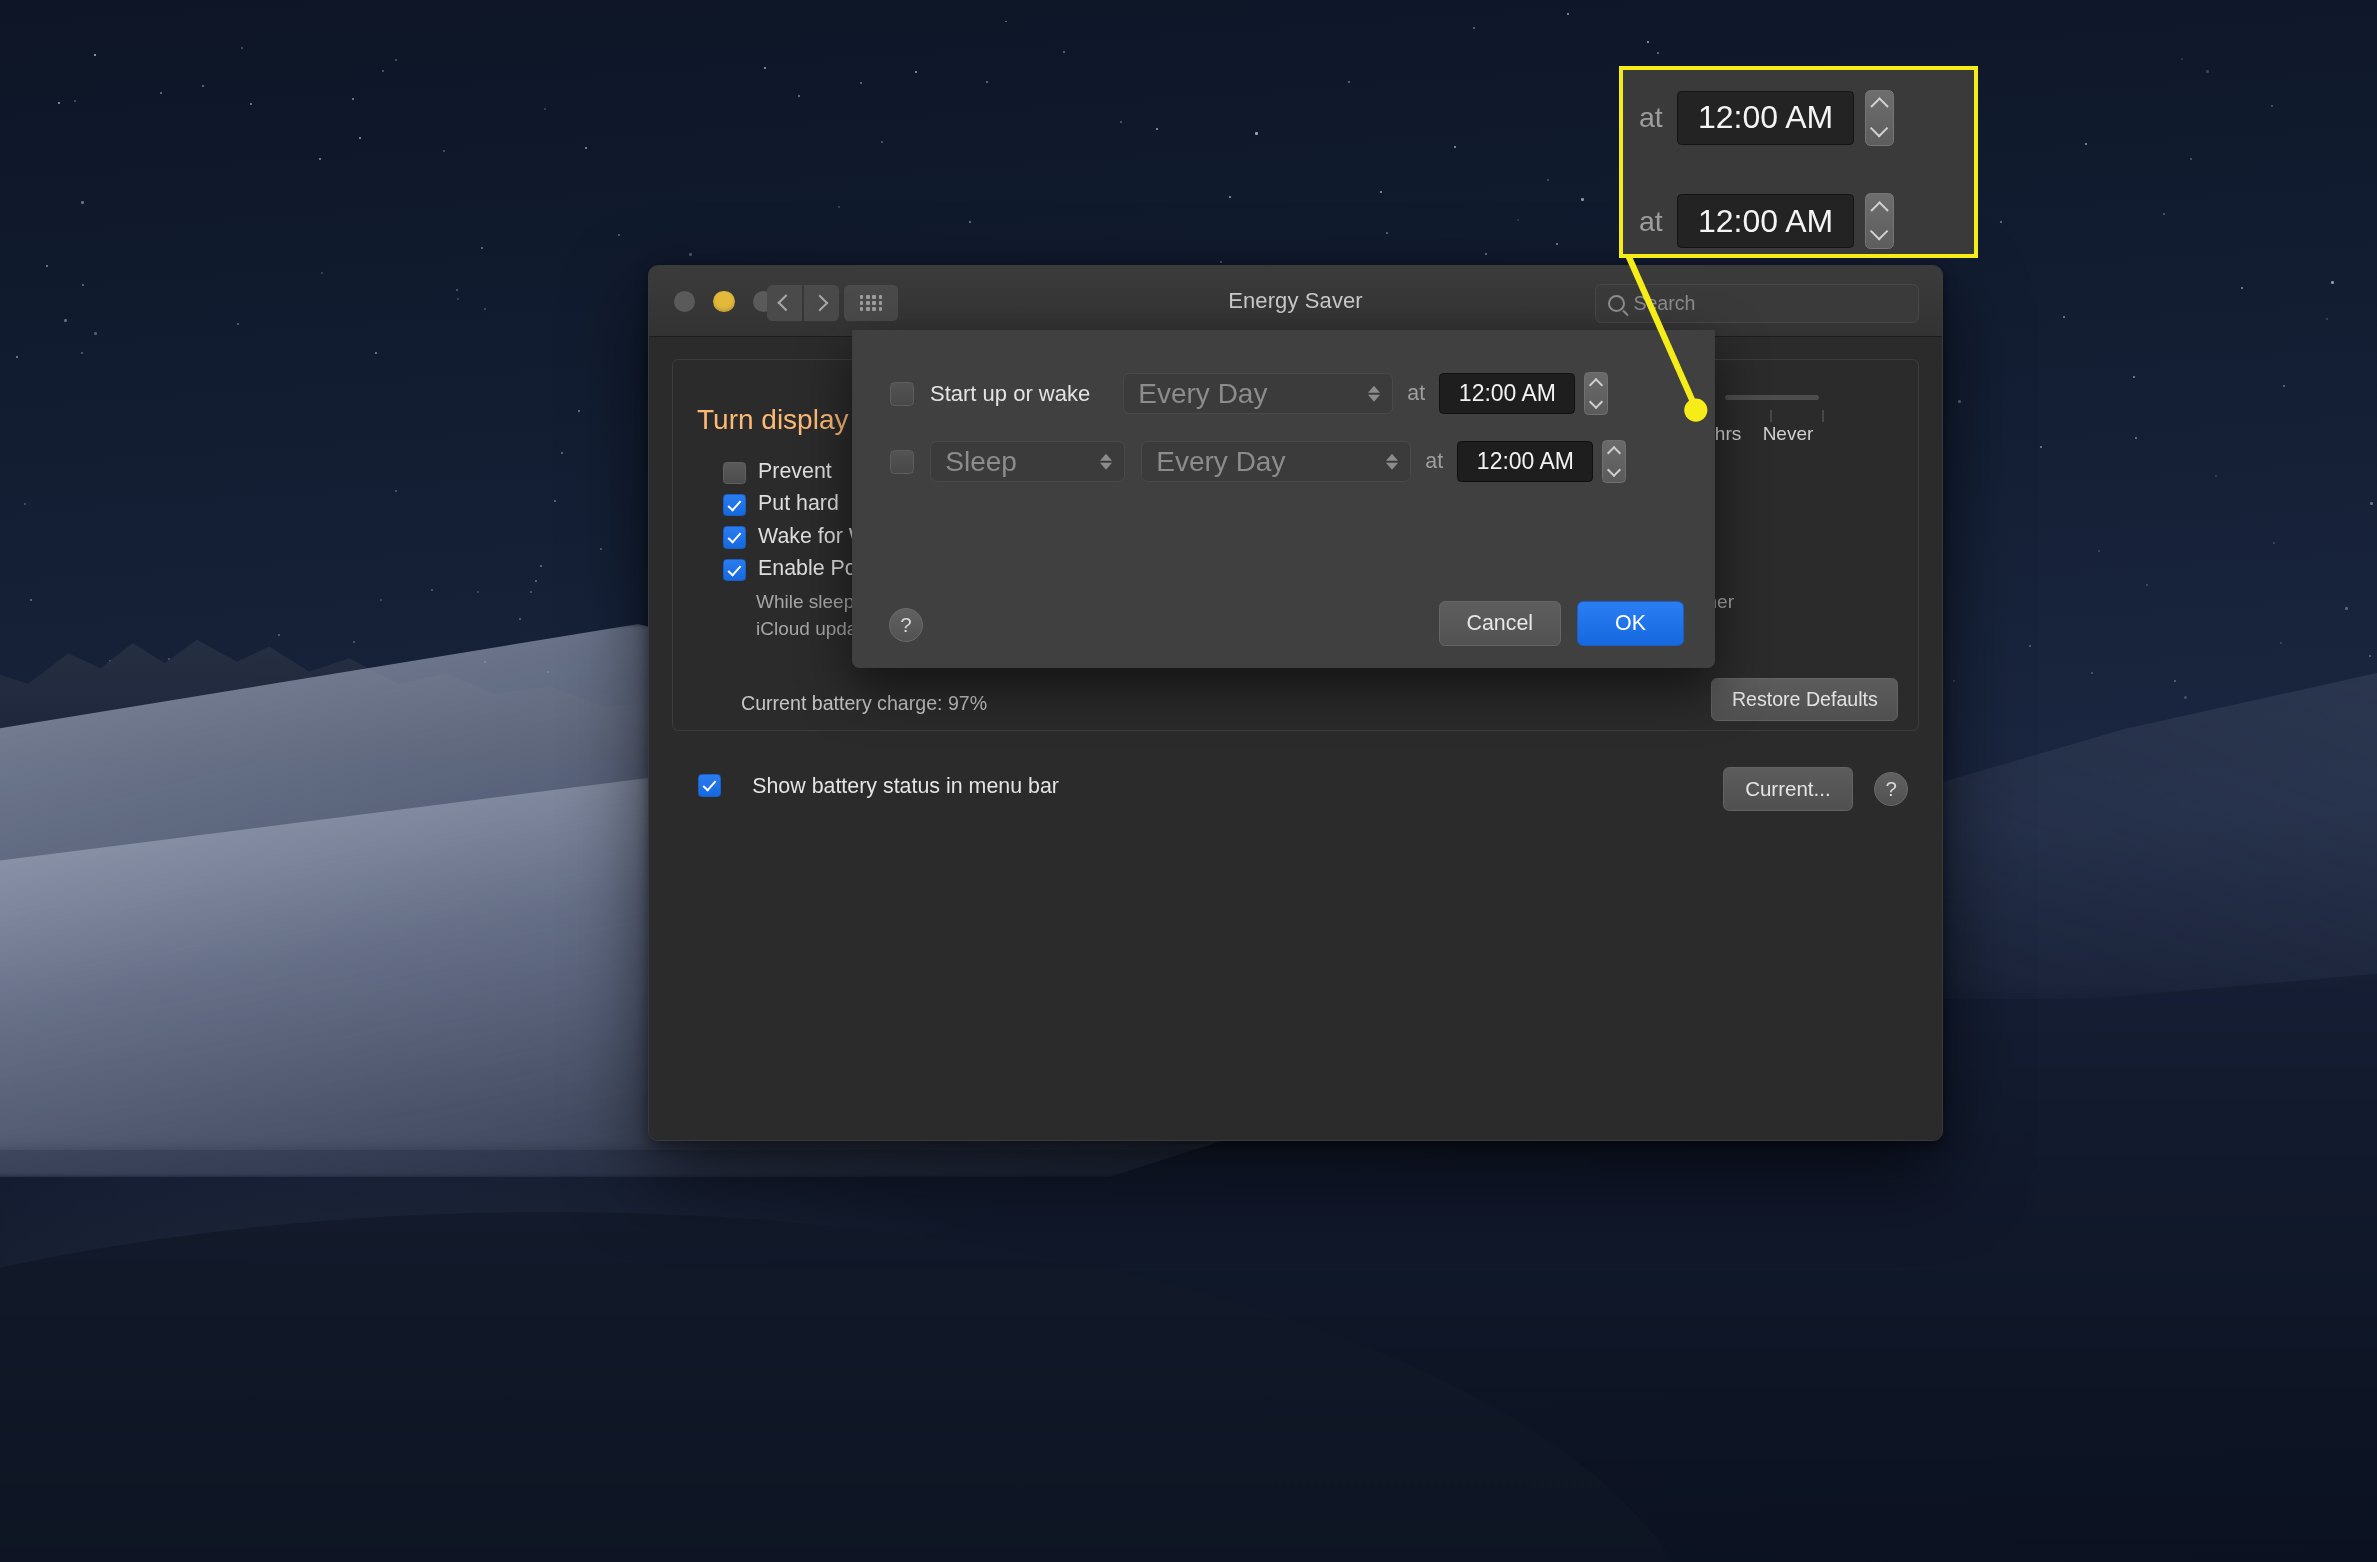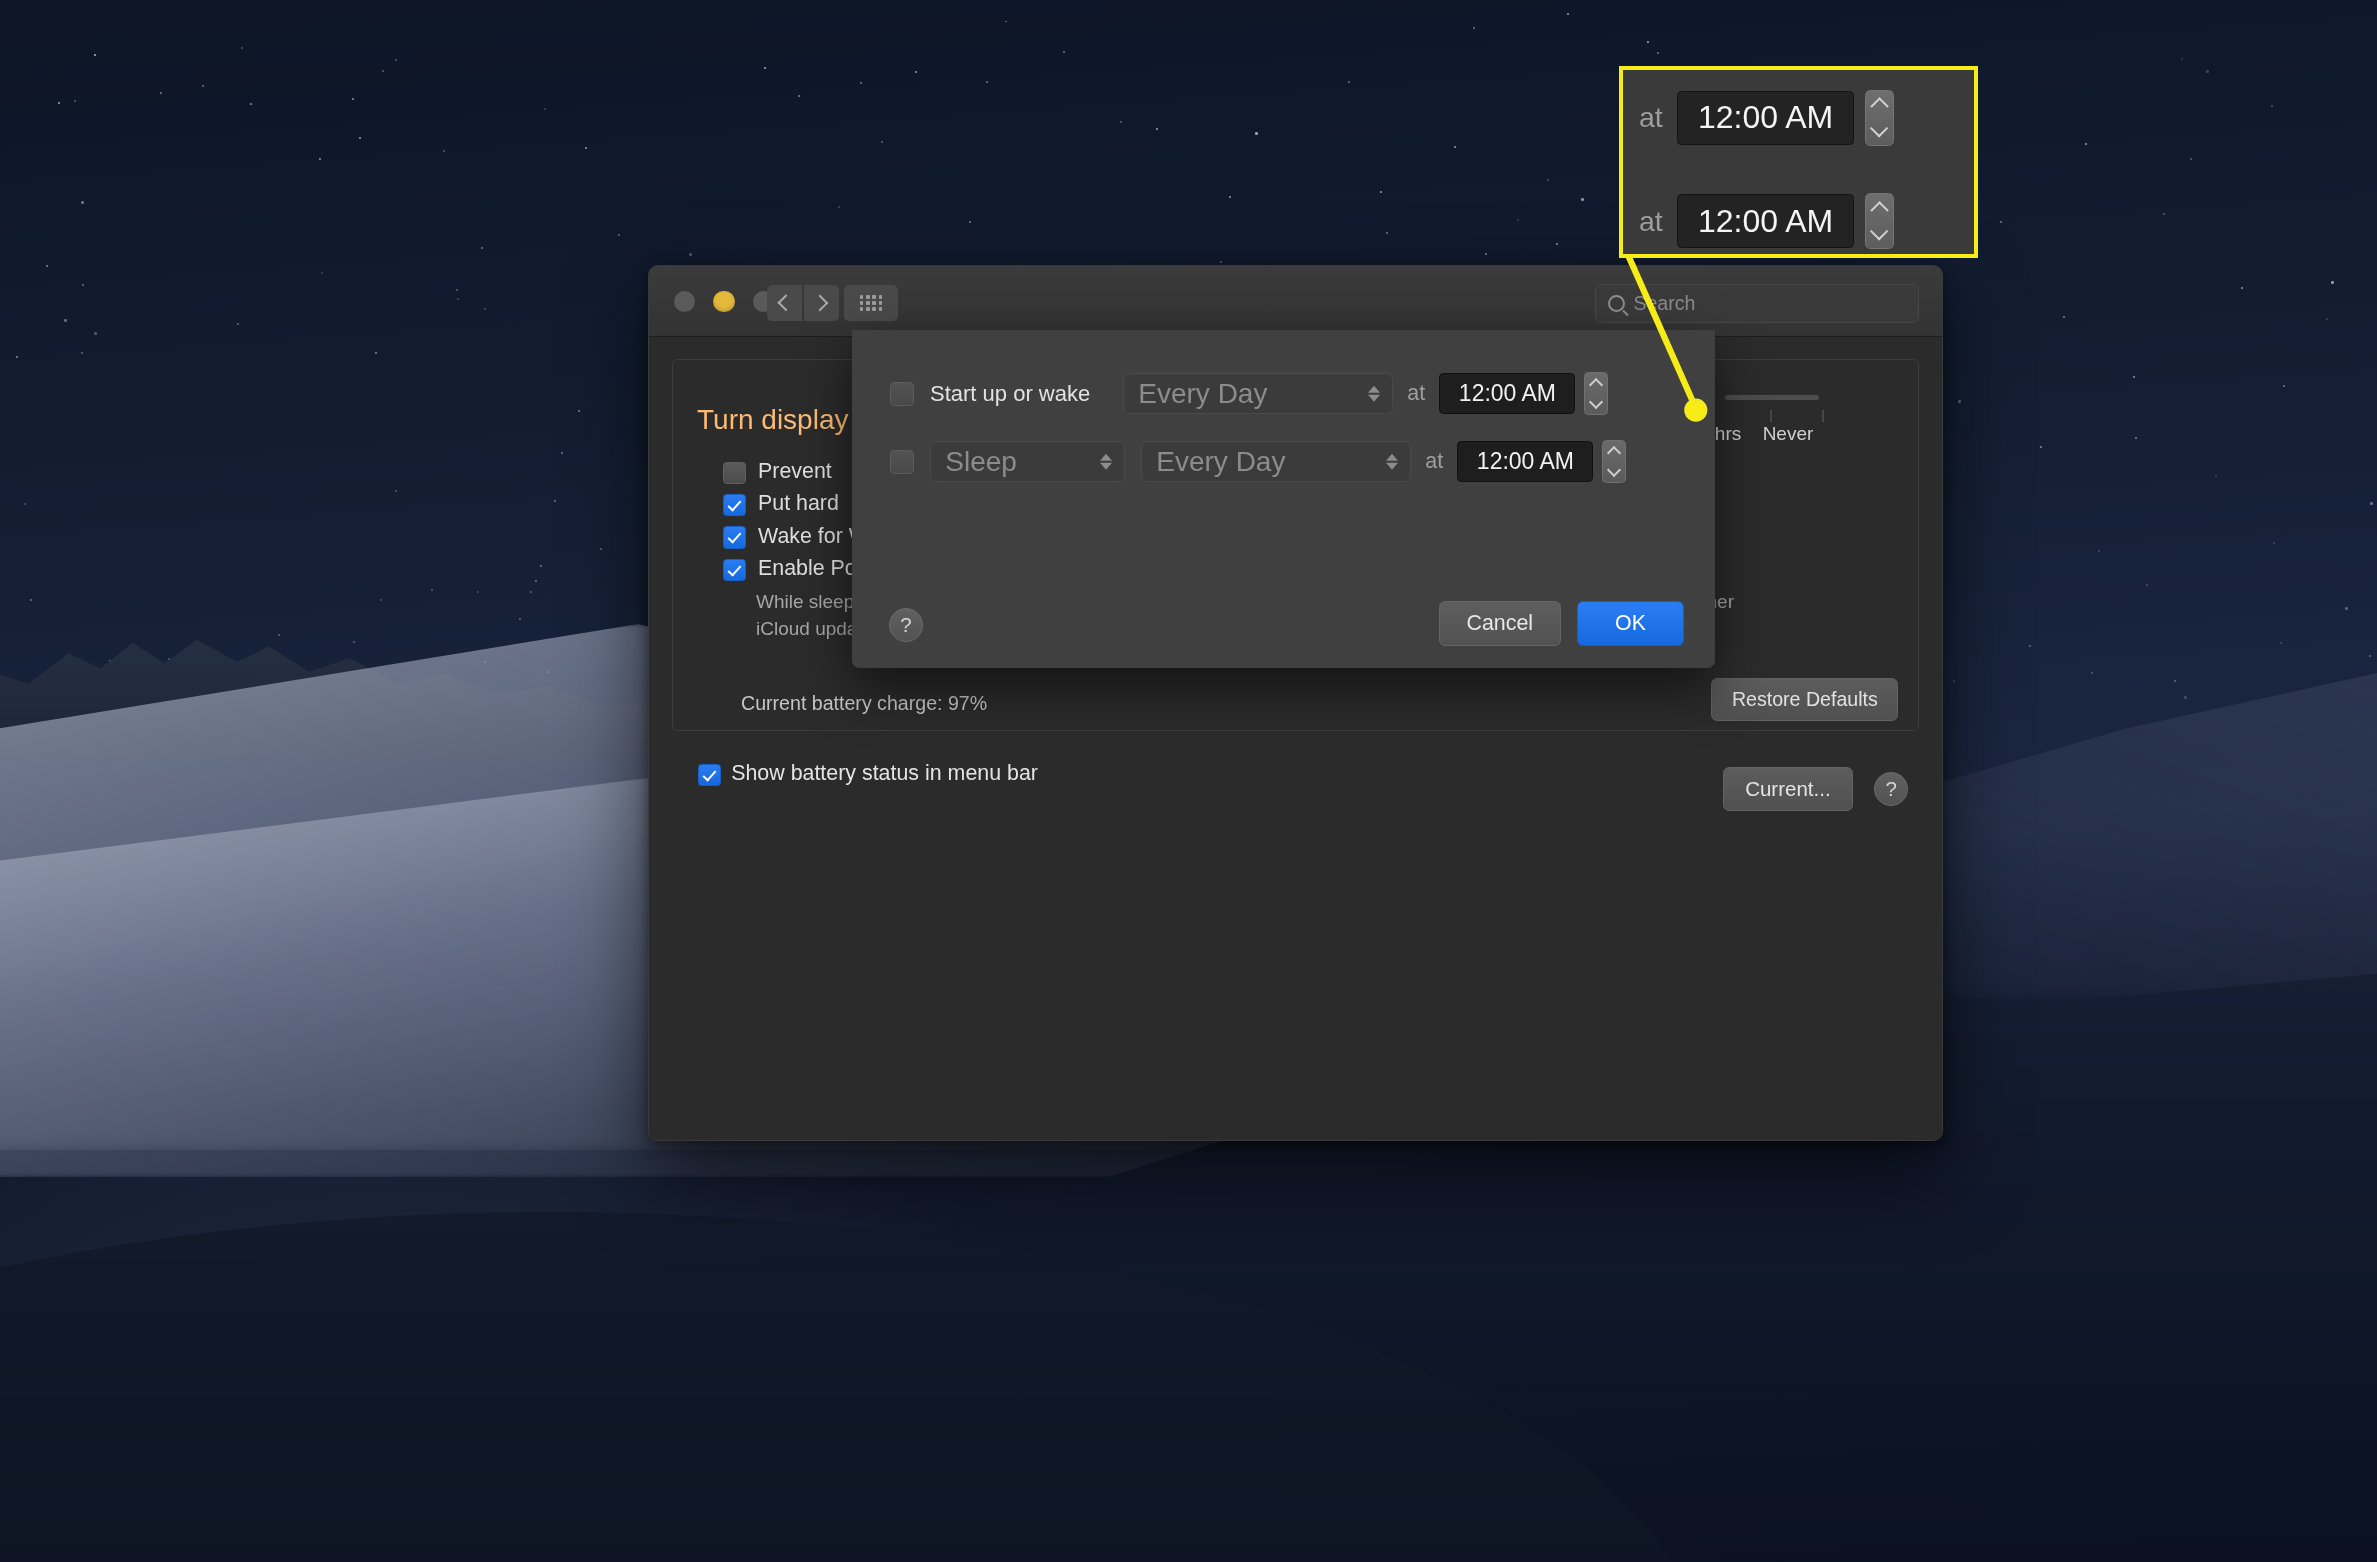--- a/index.html
+++ b/index.html
@@ -188,21 +188,21 @@
   }
   #restore-defaults {
     position: absolute; right: 19.6px; top: 318px;
     background: linear-gradient(180deg, #5c5c5c, #505050);
     border: 0.9px solid #636363; border-radius: 6.2px;
     color: #e2e2e2; font-size: 19.6px; padding: 9px 19.6px;
   }
 
   
   #bottom-row { position: absolute; left: 23px; right: 23px; top: 421px; height: 62px; }
-  #show-battery-row { position: absolute; left: 26px; top: 3px; display: flex; align-items: flex-end; }
+  #show-battery-row { position: absolute; left: 26px; top: 16px; display: flex; align-items: flex-start; gap: 21px; }
   #show-battery-row .cbox { margin-top: 0; margin-right: 10.7px; }
   #show-battery-label { color: #e4e4e4; font-size: 21.4px; }
   #schedule-btn {
     position: absolute; right: 66px; top: 9px;
     background: linear-gradient(180deg, #5c5c5c, #505050);
     border: 0.9px solid #636363; border-radius: 6.2px;
     color: #e4e4e4; font-size: 20.5px; padding: 9px 21.4px;
   }
   .help-round {
     width: 32px; height: 32px; border-radius: 50%;
@@ -530,20 +530,21 @@
           <i></i>
           <i></i>
           <i></i>
           <i></i>
           <i></i>
           <i></i>
           <i></i>
       </span>
     </div>
 
+    <div id="window-title">Energy Saver</div>
 
     <div id="search-field">
       <span class="search-glass"></span>
       <span id="search-placeholder">Search</span>
     </div>
   </div>
 
   <div id="prefs-body">
 
     <div id="pane-box">

